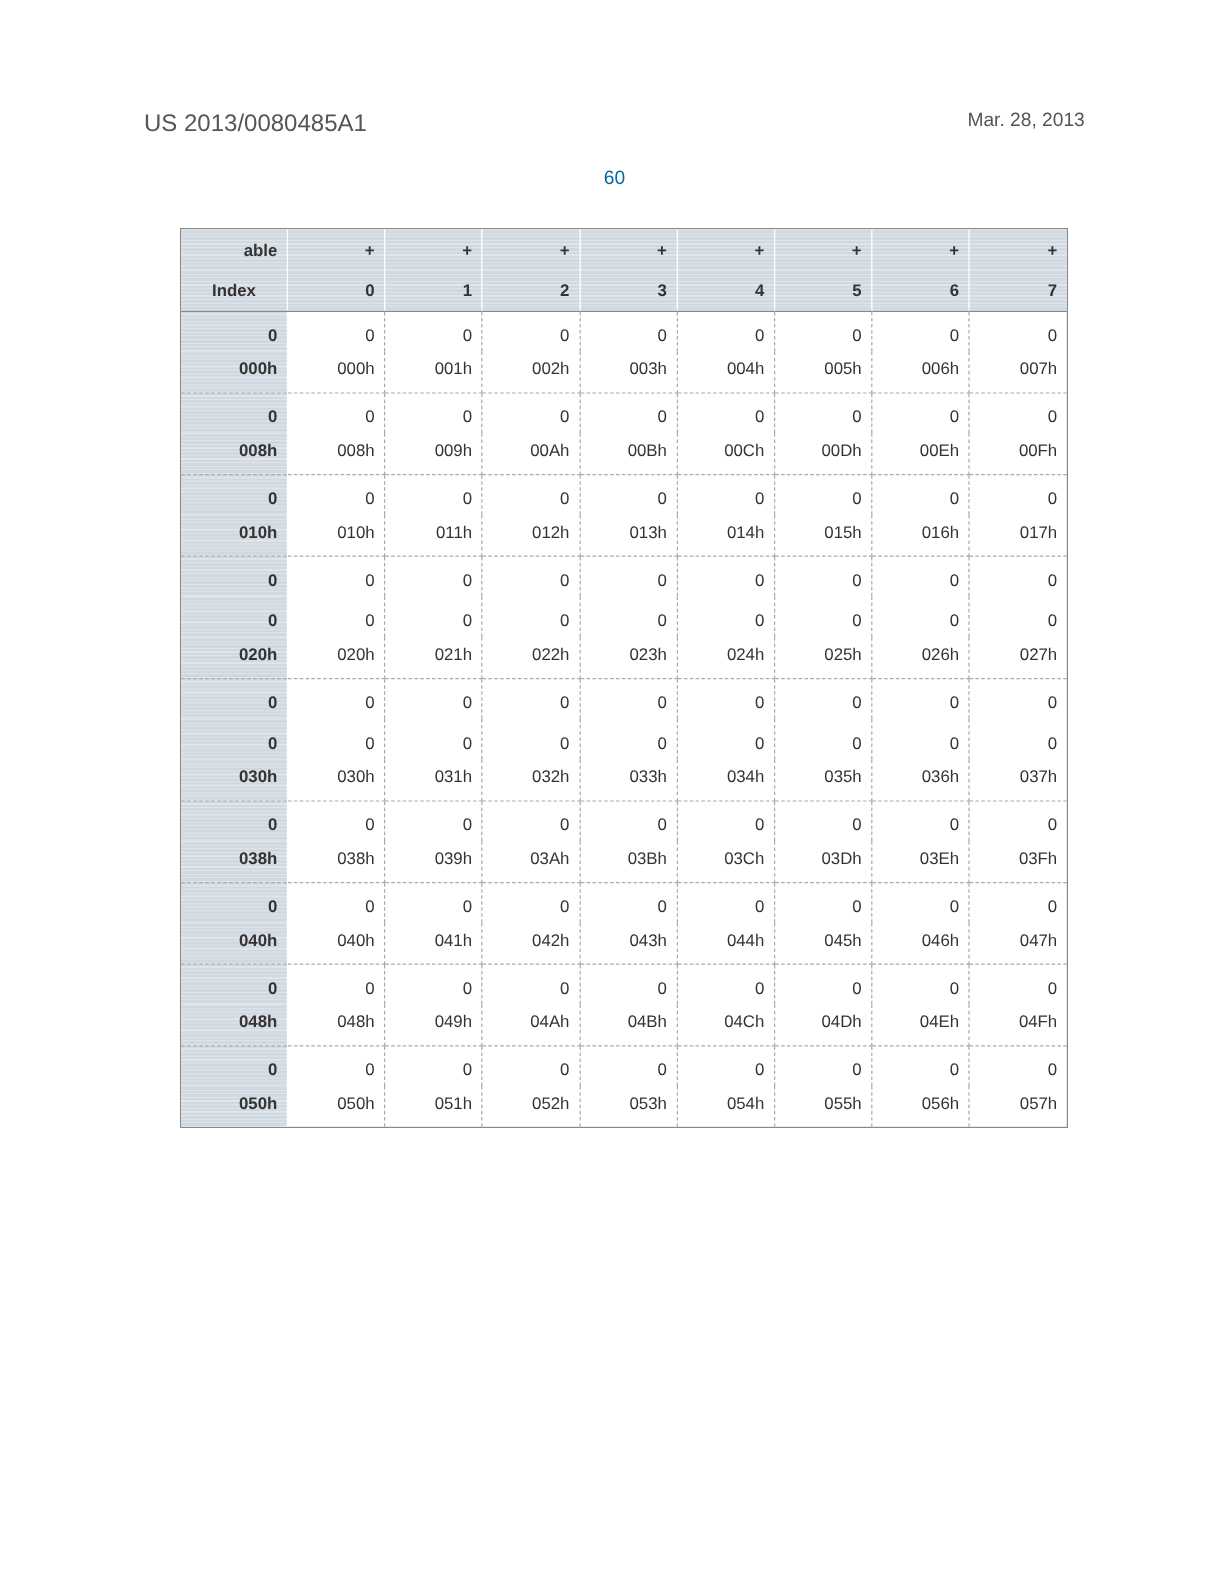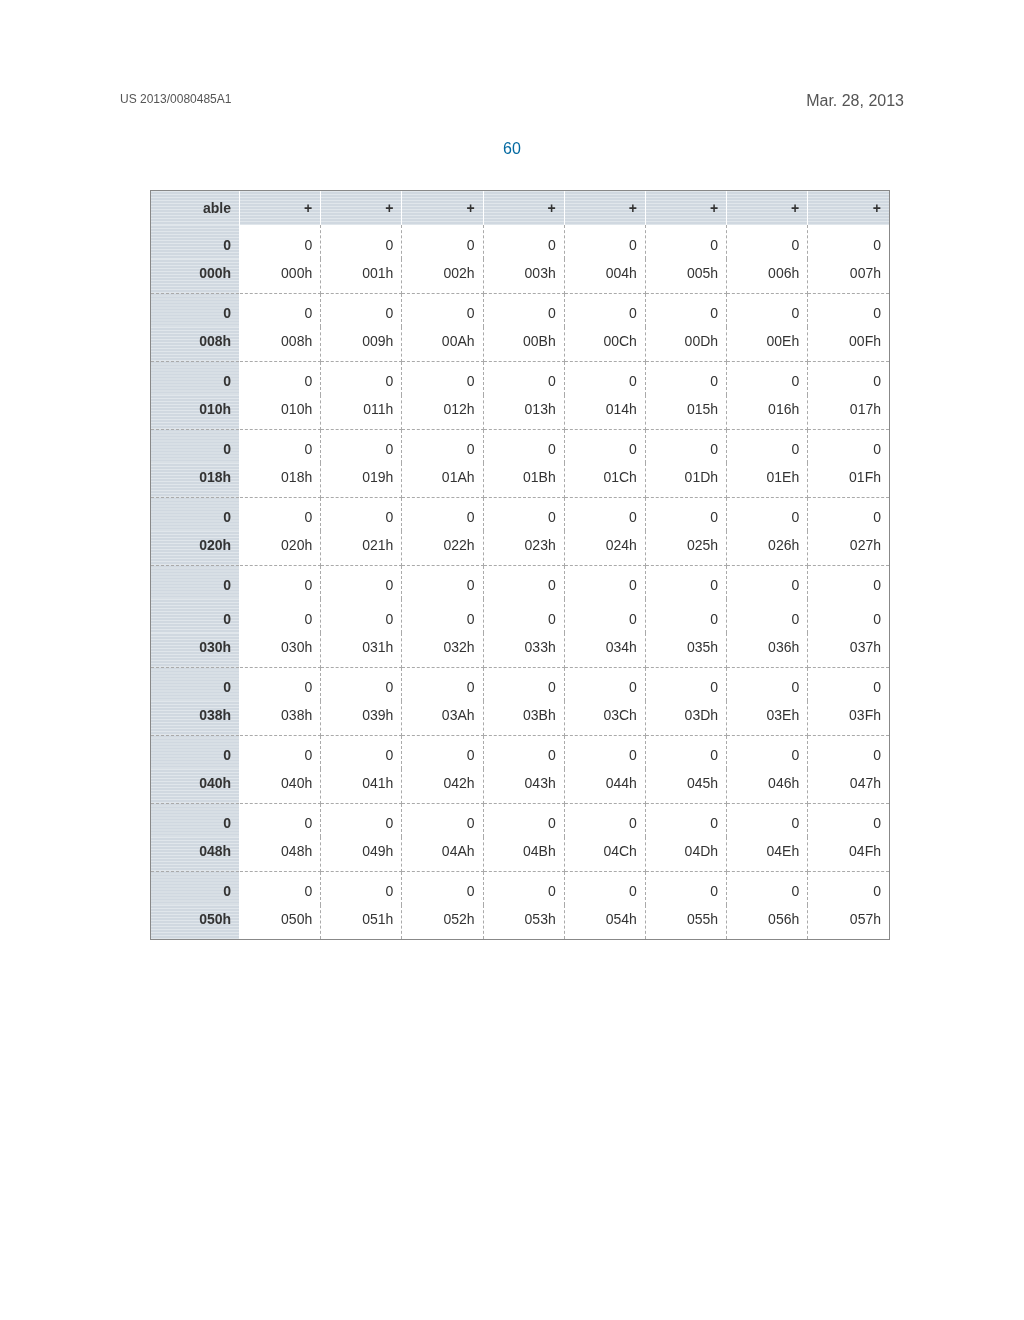--- a/index.html
+++ b/index.html
@@ -16,21 +16,21 @@
       color: #333;
     }
     .page-header {
       position: absolute;
       top: 92px;
       left: 0;
       right: 0;
       padding: 0 120px;
     }
     .pub-number {
-      font-size: 12px;
+      font-size: 20px;
       color: #555;
       position: absolute;
       left: 120px;
     }
     .pub-date {
       font-size: 16px;
       color: #555;
       position: absolute;
       right: 120px;
     }
@@ -142,20 +142,31 @@
         <th class="index-header">able</th>
         <th>+</th>
         <th>+</th>
         <th>+</th>
         <th>+</th>
         <th>+</th>
         <th>+</th>
         <th>+</th>
         <th>+</th>
       </tr>
+      <tr class="h-bottom">
+        <th class="index-header">Index</th>
+        <th>0</th>
+        <th>1</th>
+        <th>2</th>
+        <th>3</th>
+        <th>4</th>
+        <th>5</th>
+        <th>6</th>
+        <th>7</th>
+      </tr>
     </thead>
     <tbody id="tbody">
     <tr class="top-row">
           <td class="index-cell">0</td>
           <td>0</td>
           <td>0</td>
           <td>0</td>
           <td>0</td>
           <td>0</td>
           <td>0</td>
@@ -221,31 +232,20 @@
           <td class="index-cell">0</td>
           <td>0</td>
           <td>0</td>
           <td>0</td>
           <td>0</td>
           <td>0</td>
           <td>0</td>
           <td>0</td>
           <td>0</td>
         </tr>
-        <tr class="bottom-row">
-          <td class="index-cell">018h</td>
-          <td>018h</td>
-          <td>019h</td>
-          <td>01Ah</td>
-          <td>01Bh</td>
-          <td>01Ch</td>
-          <td>01Dh</td>
-          <td>01Eh</td>
-          <td>01Fh</td>
-        </tr>
         <tr class="top-row">
           <td class="index-cell">0</td>
           <td>0</td>
           <td>0</td>
           <td>0</td>
           <td>0</td>
           <td>0</td>
           <td>0</td>
           <td>0</td>
           <td>0</td>

